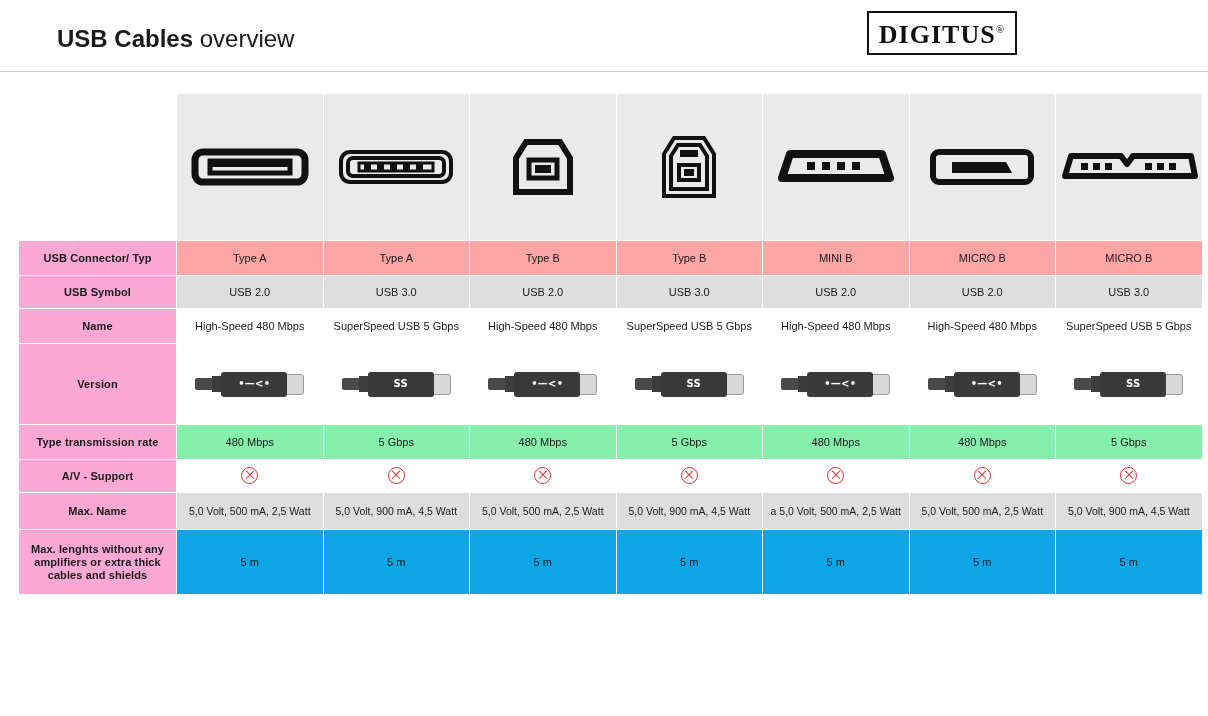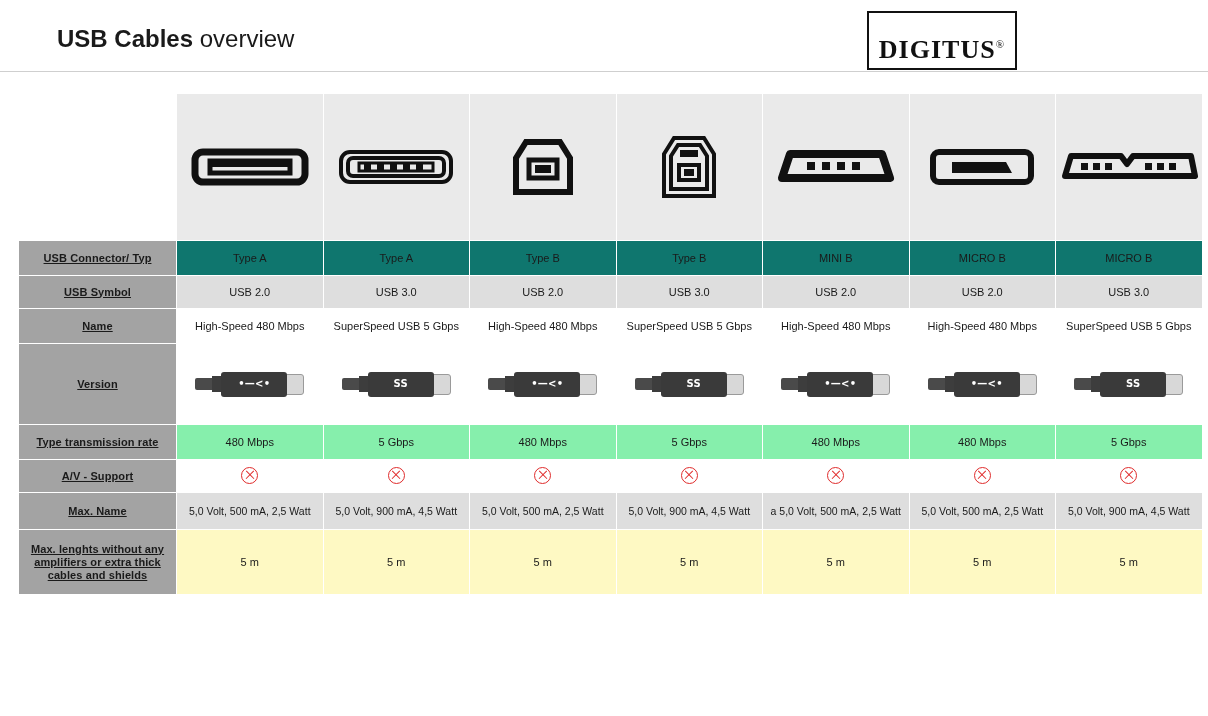--- a/index.html
+++ b/index.html
@@ -45,21 +45,21 @@
     white-space: nowrap;
   }
   .title b {
     font-weight: 700;
   }
   .logo {
     position: absolute;
     right: 3px;
     top: 11px;
     border: 2px solid #111111;
-    padding: 17px 10px 4px 10px;
+    padding: 2px 10px 4px 10px;
     font-family: "Liberation Serif", serif;
     font-size: 26px;
     font-weight: 700;
     letter-spacing: 1px;
     color: #111111;
     line-height: 28px;
   }
   .logo sup {
     font-size: 11px;
     vertical-align: super;
@@ -98,39 +98,38 @@
     border-top: none;
     border-bottom: none;
     padding: 0;
   }
   tr.row-pictograms td.corner-cell {
     background: #ffffff;
     border: none;
   }
 
   td.rowlabel {
-    background: #a3a3a3;
+    background: #f9a8d4;
     color: #ffffff;
     font-size: 10.5px;
     font-weight: 700;
     text-align: left;
     padding: 6px 8px;
     line-height: 13px;
     letter-spacing: 0.1px;
-    text-decoration: underline;
-  }
-
-  tr.r-connector td.data { height: 32px; background: #0f766e; }
+  }
+
+  tr.r-connector td.data { height: 32px; background: #fca5a5; }
   tr.r-version   td.data { height: 30px; background: #dedede; text-align: center; }
   tr.r-name      td.data { height: 32px; background: #ffffff; }
   tr.r-symbol    td.data { height: 80px; background: #ffffff; padding: 0; }
   tr.r-rate      td.data { height: 32px; background: #86efac; }
   tr.r-av        td.data { height: 30px; background: #ffffff; }
   tr.r-power     td.data { height: 34px; background: #dedede; font-size: 10.5px; }
-  tr.r-length    td.data { height: 62px; background: #fef9c3; text-align: center; }
+  tr.r-length    td.data { height: 62px; background: #0ea5e9; text-align: center; }
 
   
   .pic {
     display: flex;
     align-items: center;
     justify-content: center;
     height: 146px;
   }
 
   

